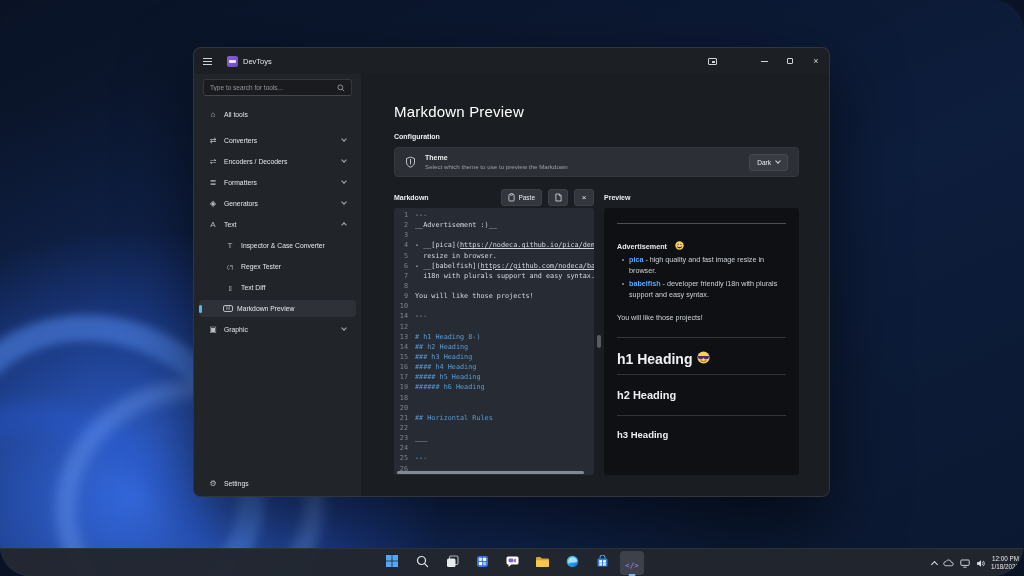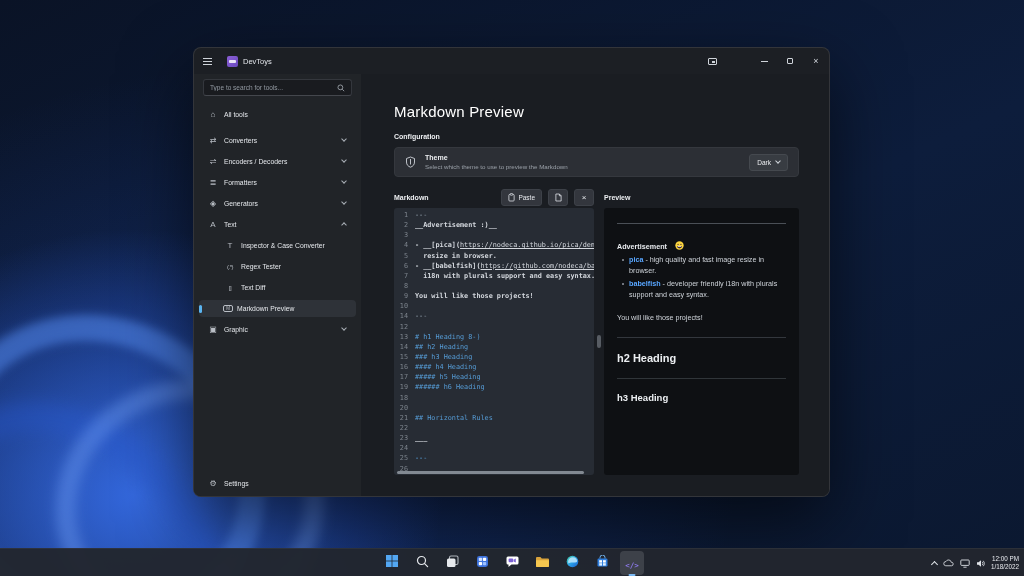--- a/index.html
+++ b/index.html
@@ -4,21 +4,21 @@
 <style>
   *{margin:0;padding:0;box-sizing:border-box;}
   html,body{width:1024px;height:576px;overflow:hidden;}
   body{font-family:"Liberation Sans",sans-serif;background:#0a1326;position:relative;}
 
   
   .desktop{position:absolute;inset:0;overflow:hidden;
     background:
       radial-gradient(430px 370px at 13% 86%, rgba(56,112,238,.88), rgba(40,85,200,.32) 52%, rgba(20,45,110,0) 72%),
       radial-gradient(720px 560px at 23% 80%, rgba(30,70,170,.42), rgba(10,25,60,0) 70%),
-      linear-gradient(155deg,#0a1326 0%,#0d1d3c 55%,#0b1830 100%);}
+      linear-gradient(155deg,#0a1326 0%,#0d1d3c 55%,#0b1830 100%); border-radius: 31px;}
   .petal{position:absolute;border-radius:50%;pointer-events:none;}
   .petal.p1{left:-70px;top:320px;width:340px;height:310px;border:26px solid rgba(88,143,248,.50);transform:rotate(35deg);filter:blur(5px);}
   .petal.p2{left:55px;top:380px;width:270px;height:250px;border:20px solid rgba(122,170,255,.34);transform:rotate(-15deg);filter:blur(6px);}
   .petal.p3{left:-120px;top:430px;width:380px;height:300px;border:30px solid rgba(40,90,210,.35);transform:rotate(55deg);filter:blur(8px);}
 
   
   .window{position:absolute;left:193px;top:47px;width:637px;height:450px;background:#1c1f24;
     border:1px solid rgba(255,255,255,.10);border-radius:8px;box-shadow:0 26px 70px rgba(0,0,0,.6);
     overflow:hidden;color:#e8eaee;}
   .titlebar{height:26px;display:flex;align-items:center;padding-left:9px;}
@@ -81,21 +81,21 @@
   .hbtn{height:17px;background:#33363d;border:1px solid #3d4148;border-radius:3px;display:flex;align-items:center;
     gap:3px;padding:0 6px;font-size:6.5px;color:#e8eaee;margin-left:6px;}
   .hbtn svg{display:block;}
   .hbtn.sq{width:20px;justify-content:center;padding:0;}
 
   
   .editor{height:267px;background:#272c34;border-radius:3px;position:relative;overflow:hidden;
     font-family:"DejaVu Sans Mono",monospace;font-size:6.8px;padding-top:2px;}
   .eline{display:flex;height:10.15px;line-height:10.15px;white-space:pre;}
   .lnum{flex:0 0 14px;text-align:right;color:#7d848d;margin-right:7px;}
-  .seg.t{color:#d4d8de;font-weight:bold;}
+  .seg.t{color:#d4d8de;}
   .seg.m{color:#8a97a3;}
   .seg.b{color:#569cd6;}
   .seg.l{color:#d4d8de;text-decoration:underline;}
   .hscroll{position:absolute;bottom:1.5px;left:3px;right:10px;height:2.5px;background:#9aa1aa;border-radius:2px;opacity:.8;}
   .grip{position:absolute;left:202.5px;top:148px;width:4px;height:13px;background:#575c63;border-radius:2px;}
 
   
   .preview-panel{height:267px;background:#0e1013;border-radius:3px;padding:2px 13px 0;overflow:hidden;color:#d6dade;}
   .pv-hr{height:1px;background:#4a4f56;margin-top:13px;}
   .pv-hr.second{margin-top:14px;background:#33373d;}
@@ -318,20 +318,28 @@
                 <div class="pv-li">
                   <span class="dot">•</span>
                   <span class="li-body"><span class="pv-link">pica</span><span> - high quality and fast image resize in browser.</span></span>
                 </div>
                 <div class="pv-li">
                   <span class="dot">•</span>
                   <span class="li-body"><span class="pv-link">babelfish</span><span> - developer friendly i18n with plurals support and easy syntax.</span></span>
                 </div>
                 <div class="pv-p"><span>You will like those projects!</span></div>
                 <div class="pv-hr second"></div>
+                <div class="pv-h1">
+                  <span>h1 Heading</span>
+                  <span><svg width="13" height="13" viewBox="0 0 20 20">
+                      <circle cx="10" cy="10" r="9.3" fill="#fcd53f"></circle>
+                      <path d="M1.5 7.5 h17 v1.8 a3.4 3.4 0 0 1 -3.4 3.2 h-2 a3.2 3.2 0 0 1 -3.1-2.6 a3.2 3.2 0 0 1 -3.1 2.6 h-2 A3.4 3.4 0 0 1 1.5 9.3 z" fill="#4b2c6e"></path>
+                      <path d="M6 15.2 q4 2.6 8 0" fill="none" stroke="#8a5a18" stroke-width="1.4" stroke-linecap="round"></path>
+                    </svg></span>
+                </div>
                 <div class="pv-h2"><span>h2 Heading</span></div>
                 <div class="pv-h3"><span>h3 Heading</span></div>
               </div>
           </div>
         </div>
       </main>
     </div>
   </div>
 
   <div class="taskbar">

